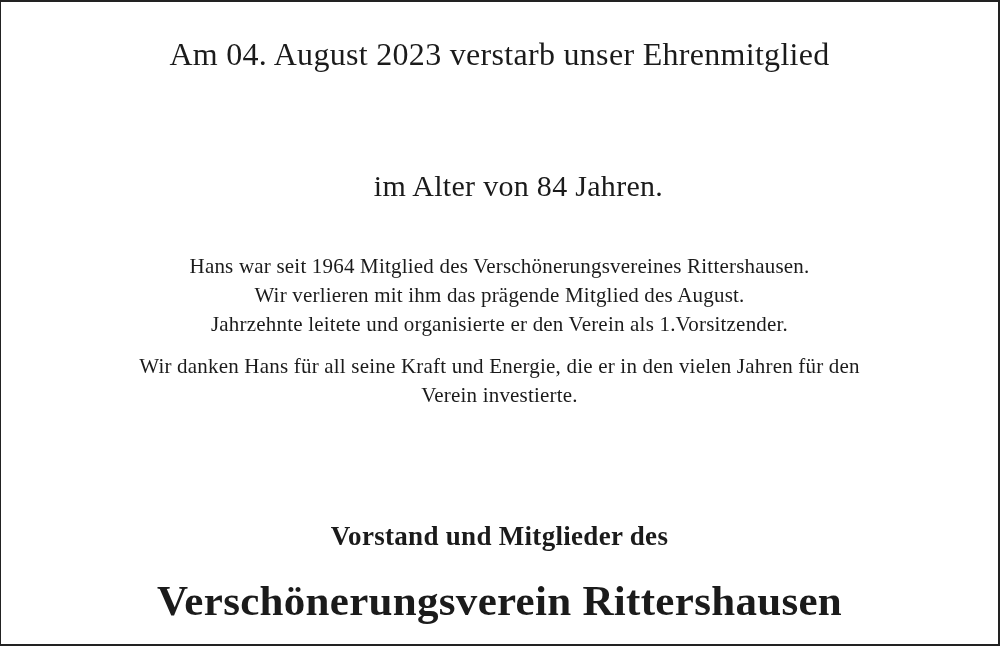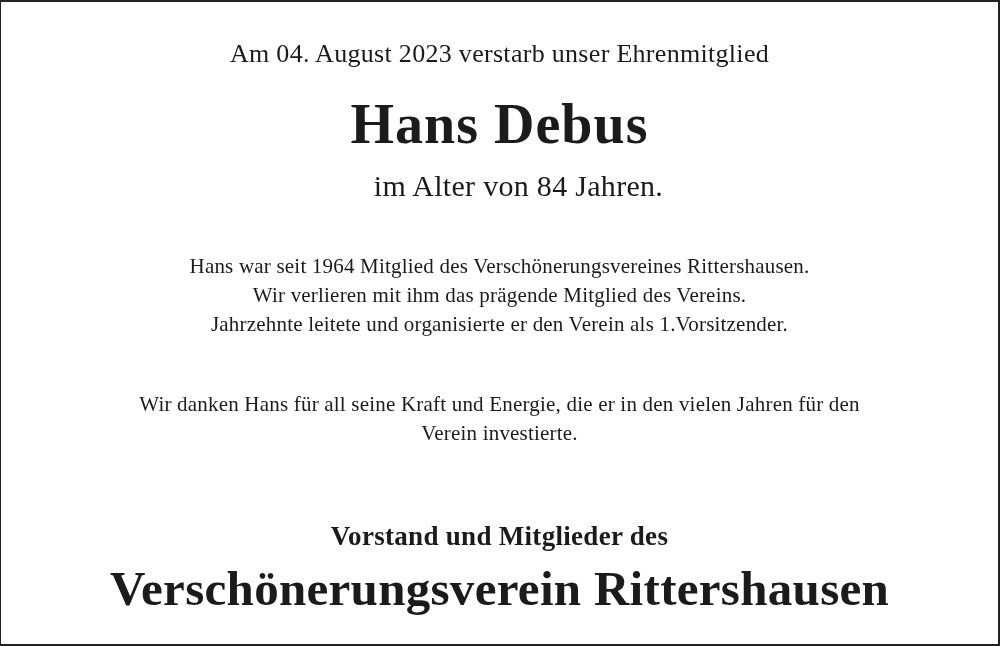--- a/index.html
+++ b/index.html
@@ -23,21 +23,21 @@
   }
   .block {
     position: absolute;
     left: 0;
     width: 100%;
     text-align: center;
   }
   .line { white-space: nowrap; }
   .intro {
     top: 38px;
-    font-size: 26px;
+    font-size: 32px;
     line-height: 28px;
     letter-spacing: 0.3px;
   }
   .name {
     top: 92px;
     font-size: 56px;
     line-height: 60px;
     font-weight: bold;
     letter-spacing: 1px;
     margin: 0;
@@ -48,50 +48,49 @@
     line-height: 28px;
     letter-spacing: 0.3px;
     margin-left: 19px;
   }
   .para {
     font-size: 21px;
     line-height: 29px;
     letter-spacing: 0.2px;
   }
   .para-1 { top: 250px; }
-  .para-2 { top: 388px; text-align: center; }
+  .para-2 { top: 350px; text-align: center; }
   .sig-role {
     top: 520px;
     font-size: 27px;
     line-height: 28px;
     font-weight: bold;
     letter-spacing: 0.3px;
   }
   .sig-org {
-    top: 564px;
-    font-size: 49px;
+    top: 576px;
+    font-size: 43px;
     line-height: 46px;
     font-weight: bold;
     letter-spacing: 0.3px;
   }
 </style>
 </head>
 <body>
 
 <div class="page">
 
   <div class="block intro line">Am 04. August 2023 verstarb unser Ehrenmitglied</div>
 
-  <h1 class="block name line">Hans Debus</h1>
 
   <div class="block age line">im Alter von 84 Jahren.</div>
 
   <div class="block para para-1">
     <div class="line">Hans war seit 1964 Mitglied des Verschönerungsvereines Rittershausen.</div>
-    <div class="line">Wir verlieren mit ihm das prägende Mitglied des Vereins.</div>
+    <div class="line">Wir verlieren mit ihm das prägende Mitglied des August.</div>
     <div class="line">Jahrzehnte leitete und organisierte er den Verein als 1.Vorsitzender.</div>
   </div>
 
   <div class="block para para-2">
     <div class="line">Wir danken Hans für all seine Kraft und Energie, die er in den vielen Jahren für den</div>
     <div class="line">Verein investierte.</div>
   </div>
 
   <div class="block sig-role line">Vorstand und Mitglieder des</div>
 

